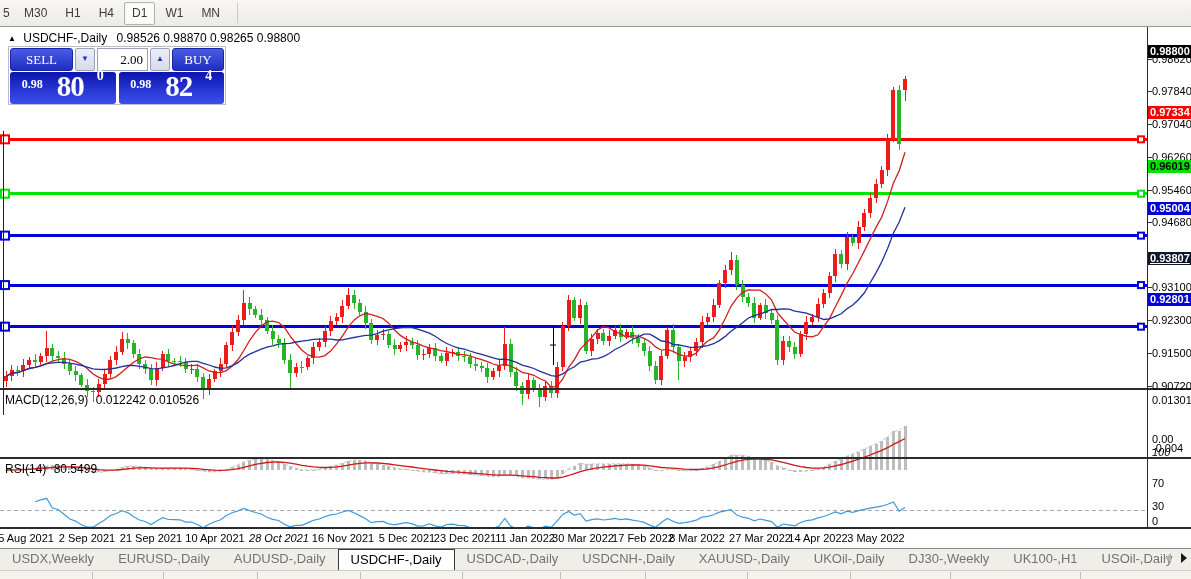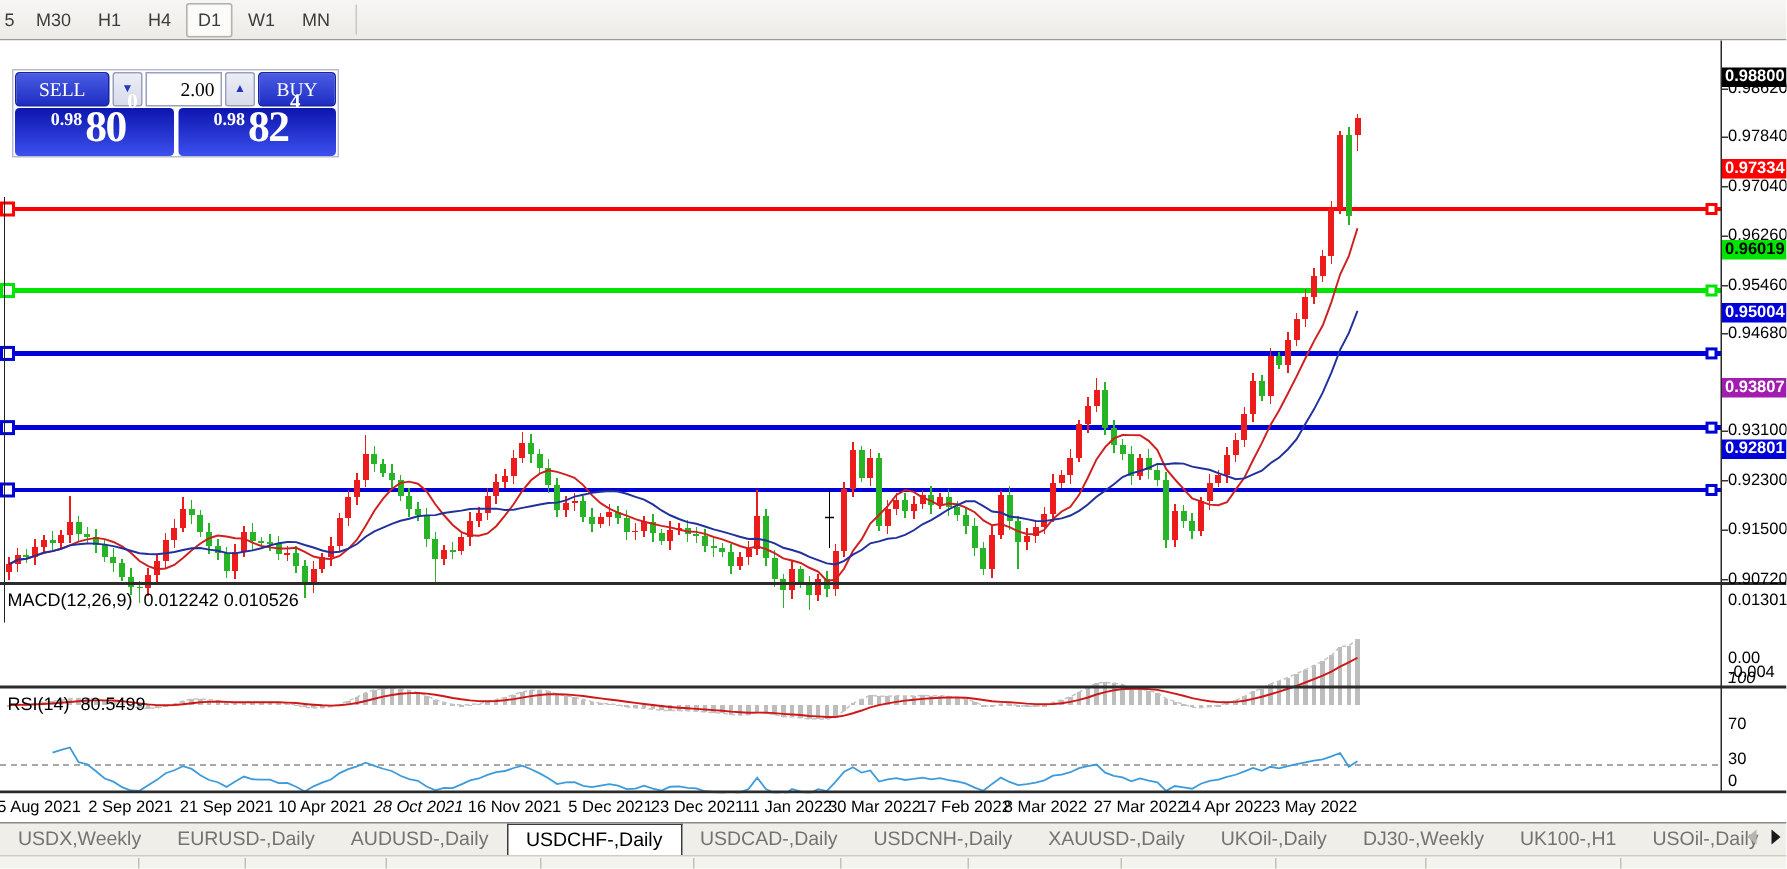--- a/index.html
+++ b/index.html
@@ -46,21 +46,21 @@
   .tw-row1{display:flex;height:23px;gap:2px;}
   .tw-btn{flex:0 0 63px;background:linear-gradient(#4a5ce4,#1f2ec2);color:#fff;font-size:13px;
     text-align:center;line-height:21px;border:1px solid #1724a8;border-radius:3px;box-sizing:border-box;}
   .tw-btn.buy{flex:0 0 52px;}
   .tw-spin{flex:0 0 20px;background:linear-gradient(#eceef6,#d7dbea);border:1px solid #9aa0bc;
     border-radius:2px;color:#2236c0;font-size:8px;text-align:center;line-height:20px;box-sizing:border-box;}
   .tw-vol{flex:1;border:1px solid #9aa0bc;font-size:13px;color:#000;text-align:right;
     padding:0 4px 0 0;line-height:21px;background:#fff;box-sizing:border-box;}
   .tw-row2{display:flex;height:32px;gap:3px;margin-top:1px;}
   .tw-price{flex:1;background:linear-gradient(#0d15ae,#3c50ee);border-radius:3px;color:#fff;
-    display:flex;align-items:flex-start;justify-content:center;padding-bottom:3px;}
+    display:flex;align-items:center;justify-content:center;padding-bottom:3px;gap:12px;}
   .tw-price .pfx{font-size:12px;font-weight:bold;margin:0 2px 4px 0;}
   .tw-price .big{font-size:29px;font-weight:bold;line-height:27px;letter-spacing:-1px;}
   .tw-price .sup{font-size:14px;font-weight:bold;position:relative;top:-11px;margin-left:1px;}
 
   
   .date-row{position:absolute;left:0;top:502px;width:1191px;height:19px;background:#fff;}
   .date-label{position:absolute;top:3px;font-size:11px;color:#000;transform:translateX(-50%);white-space:nowrap;}
 
   
   .tabbar{position:absolute;left:0;top:548px;width:1191px;height:22px;background:#efeee8;
@@ -595,20 +595,25 @@
         <line x1="0" y1="483.1" x2="1147" y2="483.1" stroke="#a8a8a8" stroke-width="1" stroke-dasharray="4 3" shape-rendering="crispEdges"></line>
         <line x1="0" y1="505.9" x2="1147" y2="505.9" stroke="#a8a8a8" stroke-width="1" stroke-dasharray="4 3" shape-rendering="crispEdges"></line>
         <polyline points="35,474.8 40.8,472.9 46.6,471.3 52.4,481.1 58.199999999999996,482.5 64,487.2 69.8,492.0 75.6,494.1 81.39999999999999,497.8 87.2,500.0 93,500.2 98.8,496.5 104.6,492.9 110.39999999999999,488.5 116.2,486.5 122,483.8 127.8,485.6 133.6,489.8 139.4,493.0 145.2,494.5 151,497.6 156.79999999999998,494.0 162.6,490.7 168.4,492.5 174.2,492.7 180,492.8 185.79999999999998,495.1 191.6,495.0 197.4,497.5 203.2,500.7 209,497.2 214.79999999999998,494.8 220.6,492.7 226.4,488.4 232.2,485.8 238,483.9 243.79999999999998,481.5 249.6,483.6 255.4,485.5 261.2,487.0 267,490.2 272.8,492.4 278.59999999999997,493.5 284.4,497.3 290.2,499.9 296,498.3 301.8,498.4 307.59999999999997,495.9 313.4,493.3 319.2,492.0 325,489.6 330.8,487.8 336.59999999999997,487.0 342.4,485.0 348.2,483.4 354,485.8 359.8,488.6 365.59999999999997,491.8 371.4,495.7 377.2,494.6 383,494.4 388.8,496.9 394.59999999999997,497.8 400.4,496.7 406.2,495.7 412,496.7 417.8,499.1 423.59999999999997,498.8 429.4,496.8 435.2,498.8 441,500.1 446.8,497.5 452.59999999999997,497.2 458.4,498.3 464.2,498.6 470,500.5 475.8,501.0 481.59999999999997,501.8 487.4,504.2 493.2,501.4 499,499.0 504.8,491.5 510.59999999999997,499.0 516.4,501.8 522.1999999999999,503.1 528,499.0 533.8,500.8 539.6,502.1 545.4,499.1 551.1999999999999,500.4 557,494.2 562.8,487.4 568.6,484.5 574.4,488.1 580.1999999999999,486.6 586,494.0 591.8,492.6 597.6,491.8 603.4,493.0 609.1999999999999,492.3 615,491.4 620.8,492.6 626.6,491.8 632.4,493.1 638.1999999999999,494.0 644,495.4 649.8,498.1 655.6,500.2 661.4,495.6 667.1999999999999,491.4 673,494.3 678.8,496.4 684.6,495.7 690.4,494.7 696.1999999999999,493.2 702,490.1 707.8,489.4 713.6,487.8 719.4,485.1 725.1999999999999,483.8 731,482.7 736.8,488.1 742.6,490.2 748.4,491.3 754.1999999999999,493.9 760,492.0 765.8,493.4 771.6,494.6 777.4,500.2 783.1999999999999,497.0 789,497.9 794.8,498.8 800.6,495.5 806.4,493.6 812.1999999999999,492.8 818,490.9 823.8,489.5 829.6,487.3 835.4,484.9 841.1999999999999,486.9 847,484.2 852.8,485.3 858.6,483.7 864.4,482.4 870.1999999999999,481.2 876,480.1 881.8,479.2 887.6,477.3 893.4,475.0 899.1999999999999,484.1 905,480.5 " fill="none" stroke="#3d9bdc" stroke-width="1.2"></polyline>
       </svg>
 
     <div class="panel-divider" style="top:361px"></div>
     <div class="panel-divider" style="top:430px"></div>
     <div class="panel-divider" style="top:500px"></div>
     <div class="axis-vline" style="top:0px;height:501px"></div>
 
+    <div class="chart-title">
+      <span class="tri">▲</span>
+      <span>USDCHF-,Daily</span>
+      <span style="margin-left:6px">0.98526 0.98870 0.98265 0.98800</span>
+    </div>
 
     <div class="trade-widget">
       <div class="tw-row1">
         <div class="tw-btn">SELL</div>
         <div class="tw-spin">▼</div>
         <div class="tw-vol">2.00</div>
         <div class="tw-spin">▲</div>
         <div class="tw-btn buy">BUY</div>
       </div>
       <div class="tw-row2">
@@ -652,21 +657,21 @@
         <div class="axis-label" style="top: 287.355px;">0.92300</div>
         <div class="axis-tick" style="top: 293.355px;"></div>
         <div class="axis-label" style="top: 320.413px;">0.91500</div>
         <div class="axis-tick" style="top: 326.413px;"></div>
         <div class="axis-label" style="top: 352.645px;">0.90720</div>
         <div class="axis-tick" style="top: 358.645px;"></div>
         <div class="price-badge" style="top: 18.2603px; background: rgb(0, 0, 0); color: rgb(255, 255, 255);">0.98800</div>
         <div class="price-badge" style="top: 78.839px; background: rgb(254, 0, 0); color: rgb(255, 255, 255);">0.97334</div>
         <div class="price-badge" style="top: 133.178px; background: rgb(0, 228, 0); color: rgb(0, 0, 0);">0.96019</div>
         <div class="price-badge" style="top: 175.12px; background: rgb(0, 0, 216); color: rgb(255, 255, 255);">0.95004</div>
-        <div class="price-badge" style="top: 224.583px; background: #a21caf; color: rgb(255, 255, 255);">0.93807</div>
+        <div class="price-badge" style="top: 224.583px; background: #0f172a; color: rgb(255, 255, 255); text-decoration: underline;">0.93807</div>
         <div class="price-badge" style="top: 266.153px; background: rgb(0, 0, 216); color: rgb(255, 255, 255);">0.92801</div>
         <div class="axis-label" style="top: 367px;">0.013015</div>
         <div class="axis-label" style="top: 406px;">0.00</div>
         <div class="axis-label" style="top: 415px;">-0.004</div>
         <div class="axis-label" style="top: 419px; font-style: italic;">100</div>
         <div class="axis-label" style="top: 450px;">70</div>
         <div class="axis-label" style="top: 473px;">30</div>
         <div class="axis-label" style="top: 488px;">0</div>
       </div>
 

